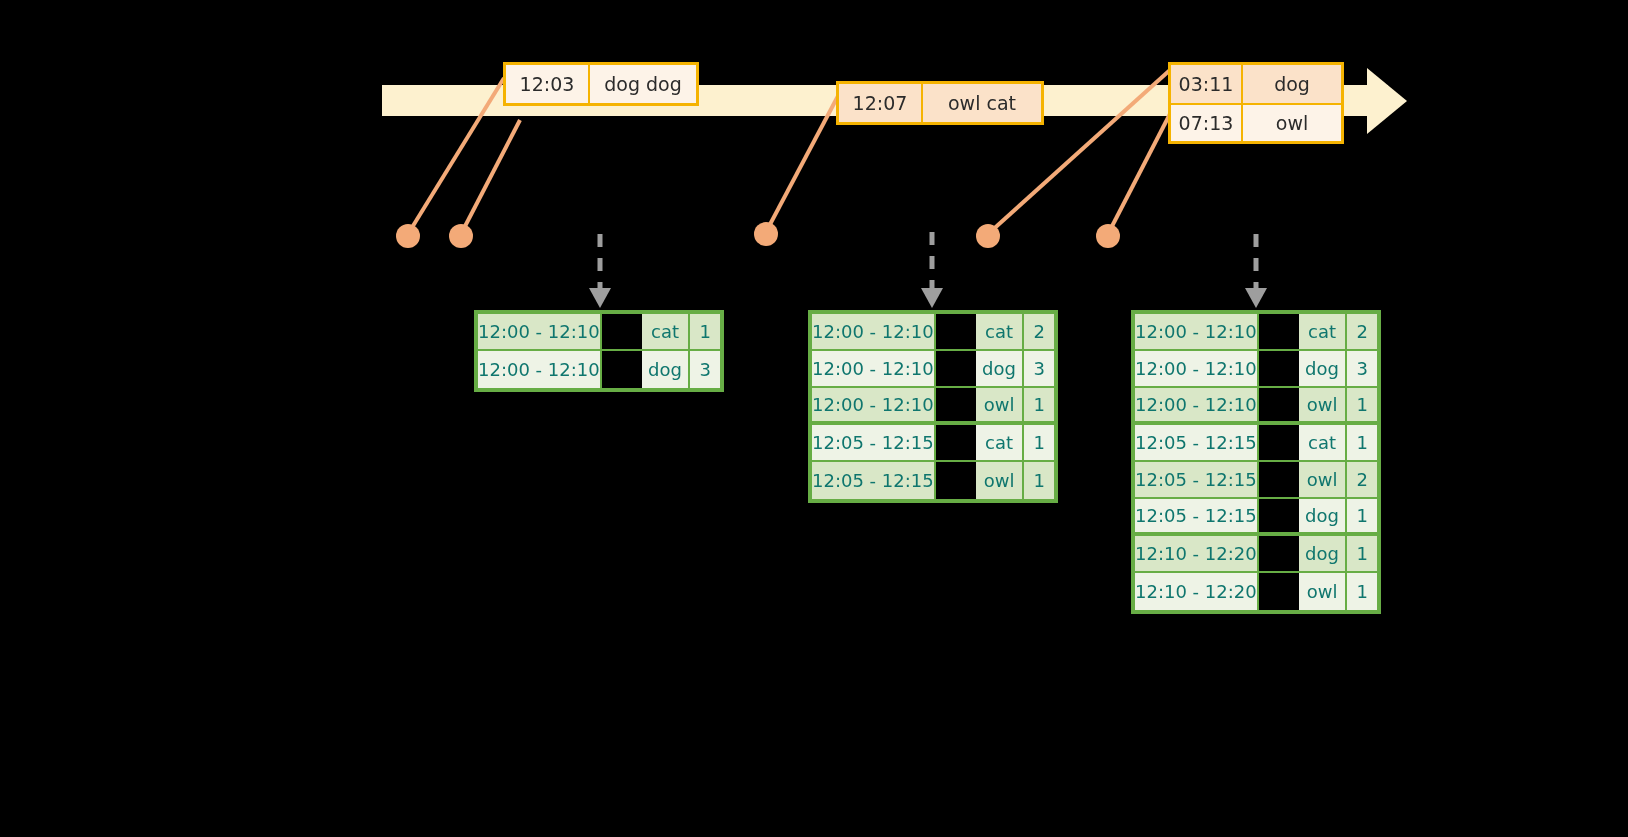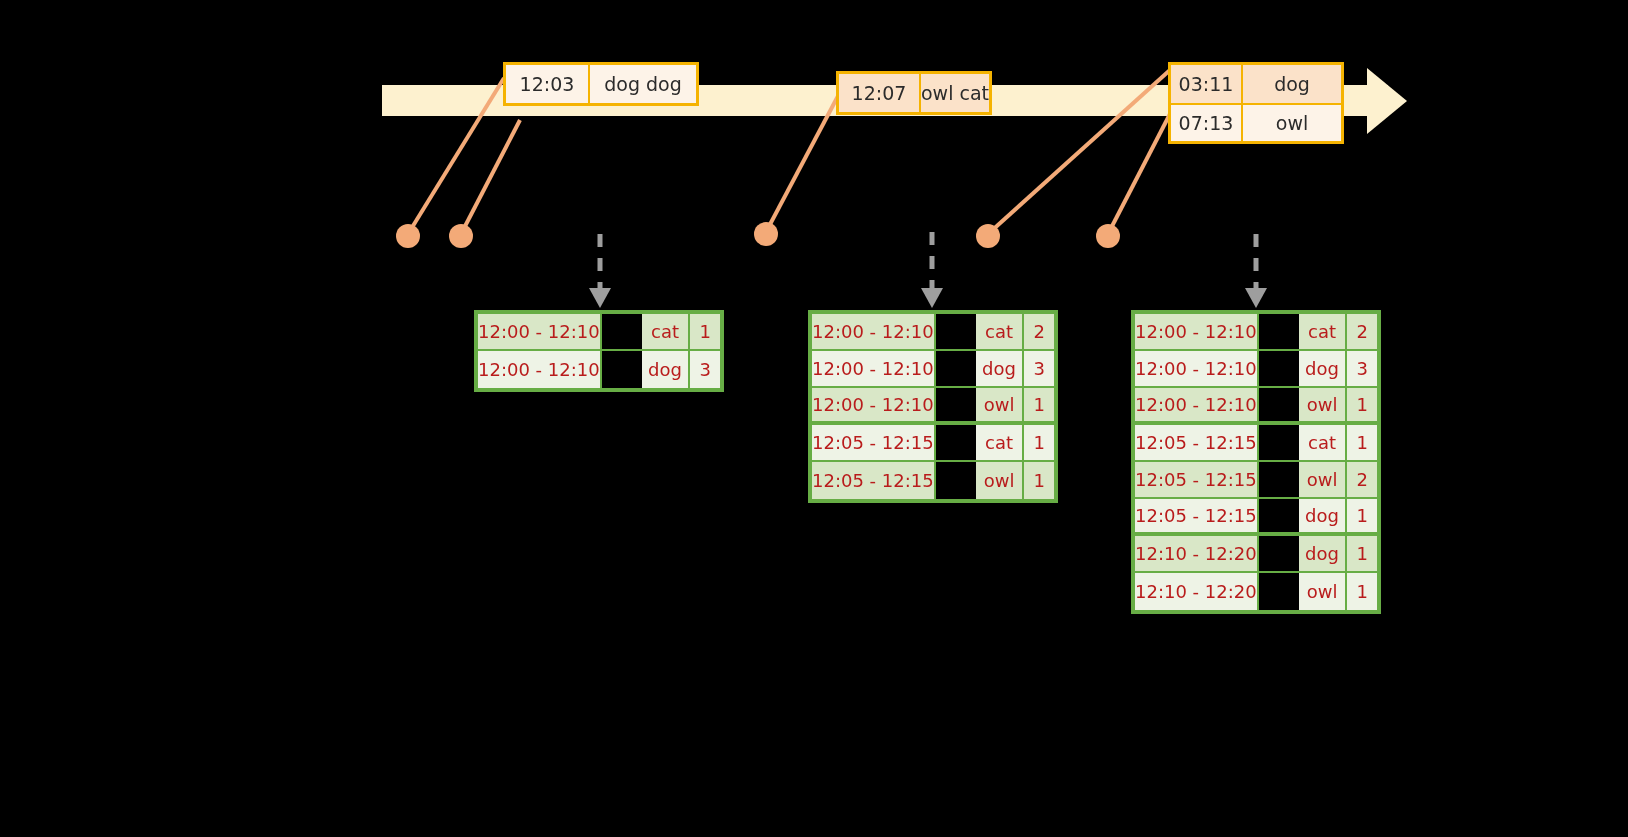--- a/index.html
+++ b/index.html
@@ -58,21 +58,21 @@
     white-space: nowrap;
   }
   .evt-time { width: 84px; border-right: 2px solid #f5b301; }
   .evt-payload { flex: 1; }
   .evt-row.shade .evt-time,
   .evt-row.shade .evt-payload { background: #fbe2c9; }
   .evt-row.plain .evt-time,
   .evt-row.plain .evt-payload { background: #fdf3e8; }
 
   #evt-box-0 { left: 503px; top: 62px; width: 196px; }
-  #evt-box-1 { left: 836px; top: 71px; width: 156px; text-align: center; }
+  #evt-box-1 { left: 836px; top: 81px; width: 208px; text-align: center; }
   #evt-box-2 { left: 1168px; top: 62px; width: 176px; }
   #evt-box-2 .evt-time { width: 72px; }
 
   
   .conn-dot {
     position: absolute;
     width: 24px; height: 24px;
     border-radius: 50%;
     background: #f3aa78;
     z-index: 3;
@@ -105,21 +105,21 @@
     height: 37px;
     border-bottom: 2px solid #67ad45;
   }
   .res-row:last-child { border-bottom: none; }
   .res-row.group-end { border-bottom: 4px solid #67ad45; }
   .res-cell {
     display: flex;
     align-items: center;
     justify-content: center;
     font-size: 18px;
-    color: #b91c1c;
+    color: #0f766e;
     white-space: nowrap;
   }
   .c-window { border-right: 2px solid #67ad45; }
   .c-key    { border-right: 2px solid #67ad45; margin-left: 40px; }
   .c-count  { }
   .res-row.shade .res-cell { background: #d9e7c7; }
   .res-row.plain .res-cell { background: #eef3e6; }
 
   #res-table-0 { left: 474px; top: 310px; width: 250px; }
   #res-table-0 .c-window { width: 142px; }

